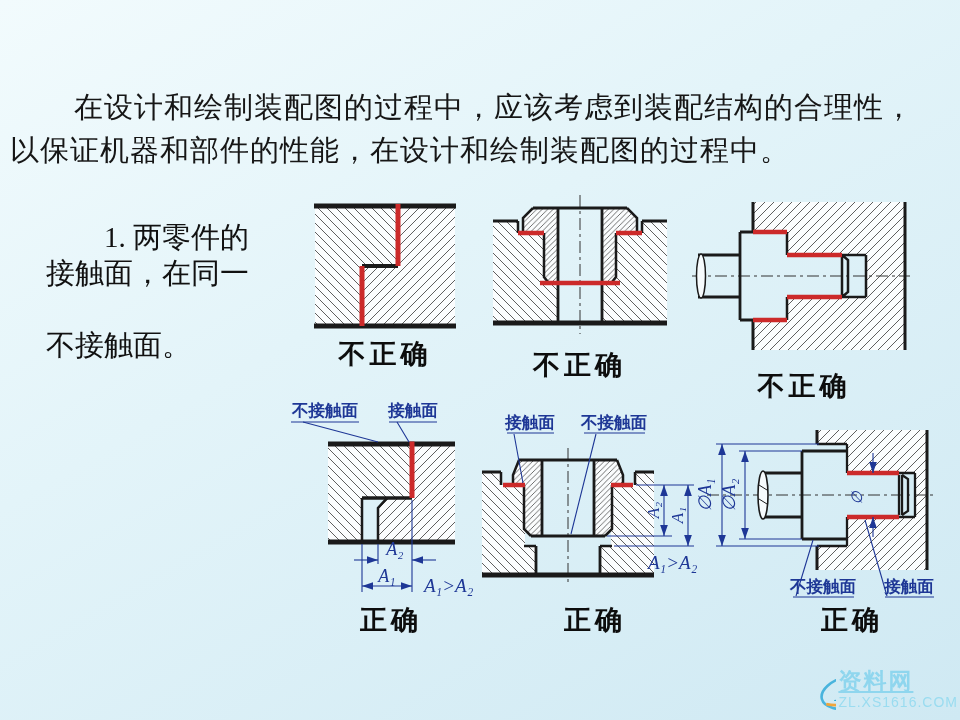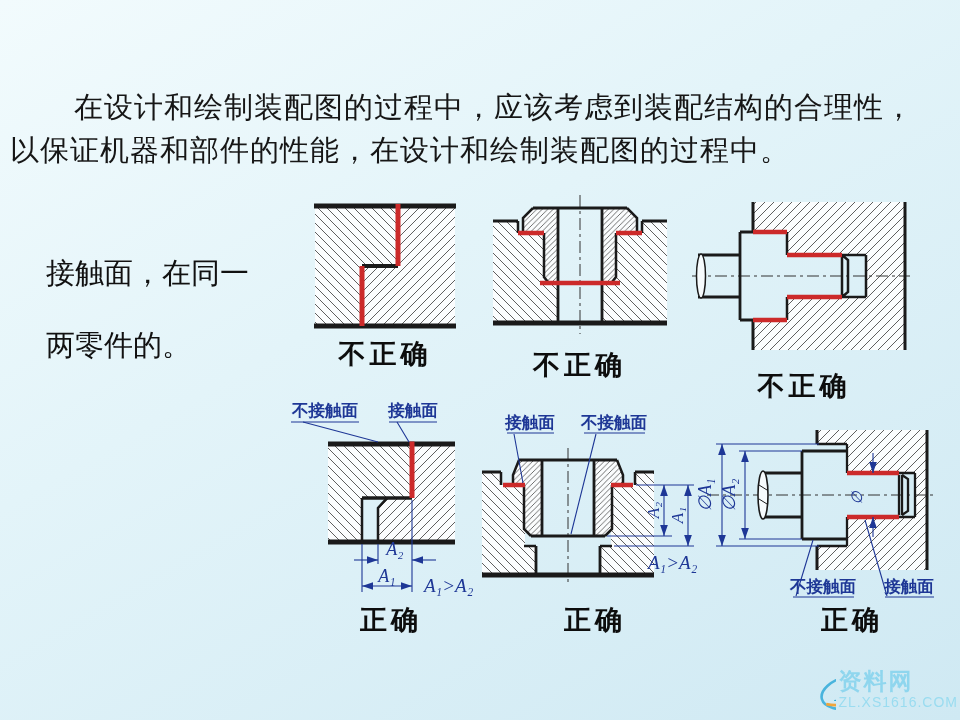--- a/index.html
+++ b/index.html
@@ -20,21 +20,21 @@
   #note1{top:219px;padding-left:58px;}
   #note2{top:255px;}
   #note3{top:291px;}
   #note4{top:327px;}
   .caption{font-size:27px;color:#0d0d0d;font-weight:600;letter-spacing:4px;text-align:center;}
   svg text{font-family:"Liberation Serif","DejaVu Serif",serif;}
   .dimtxt{font-style:italic;fill:#1e3796;}
   .lbl{fill:#1e3796;font-weight:600;}
   #watermark{left:818px;top:662px;width:140px;height:54px;display:flex;align-items:center;}
   #wm-text{display:flex;flex-direction:column;line-height:1;margin-left:2px;}
-  #wm-name{font-size:23px;font-weight:bold;color:#8fd6ee;letter-spacing:2px;font-family:"Liberation Sans",sans-serif;}
+  #wm-name{font-size:23px;font-weight:bold;color:#8fd6ee;letter-spacing:2px;font-family:"Liberation Sans",sans-serif;text-decoration:underline;}
   #wm-url{font-size:14px;color:#9adcf0;letter-spacing:1px;font-family:"Liberation Sans",sans-serif;margin-top:2px;}
 </style>
 </head>
 <body>
 
 <div id="slide">
 
   <svg width="0" height="0" style="position:absolute">
     <defs>
       <pattern id="hL" width="9" height="9" patternUnits="userSpaceOnUse">
@@ -55,22 +55,23 @@
       <marker id="arrS" orient="auto" markerWidth="11" markerHeight="8" refX="0" refY="3.5">
         <path d="M10,0 L0,3.5 L10,7 Z" fill="#1e3796"></path>
       </marker>
     </defs>
   </svg>
 
 
   <div id="intro1" class="abs intro-line">在设计和绘制装配图的过程中，应该考虑到装配结构的合理性，</div>
   <div id="intro2" class="abs intro-line">以保证机器和部件的性能，在设计和绘制装配图的过程中。</div>
 
+  <div id="note1" class="abs note-line">1. 两零件的</div>
   <div id="note2" class="abs note-line">接触面，在同一</div>
-  <div id="note4" class="abs note-line">两零件的。</div>
+  <div id="note4" class="abs note-line">不接触面。</div>
 
   <svg class="abs" style="left:310px;top:200px" width="150" height="132">
     <polygon points="5,8 88,8 88,66 52,66 52,124 5,124" fill="url(#hL)"></polygon>
     <polygon points="88,8 145,8 145,124 52,124 52,66 88,66" fill="url(#hR)"></polygon>
     <path d="M4,6 H146 M4,126 H146" stroke="#1a1a1a" stroke-width="5" fill="none"></path>
     <path d="M52,66 H88" stroke="#1a1a1a" stroke-width="4" fill="none"></path>
     <path d="M88,4 V66 M52,66 V126" stroke="#cc2a2a" stroke-width="5" fill="none"></path>
   </svg>
   <div class="abs caption" style="left:310px;top:336px;width:150px">不正确</div>
 

